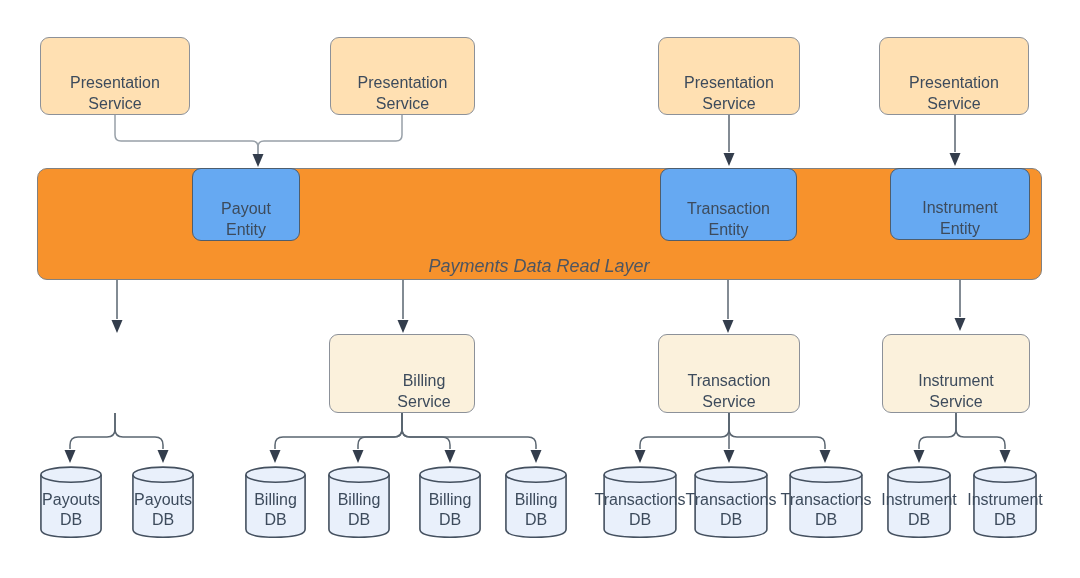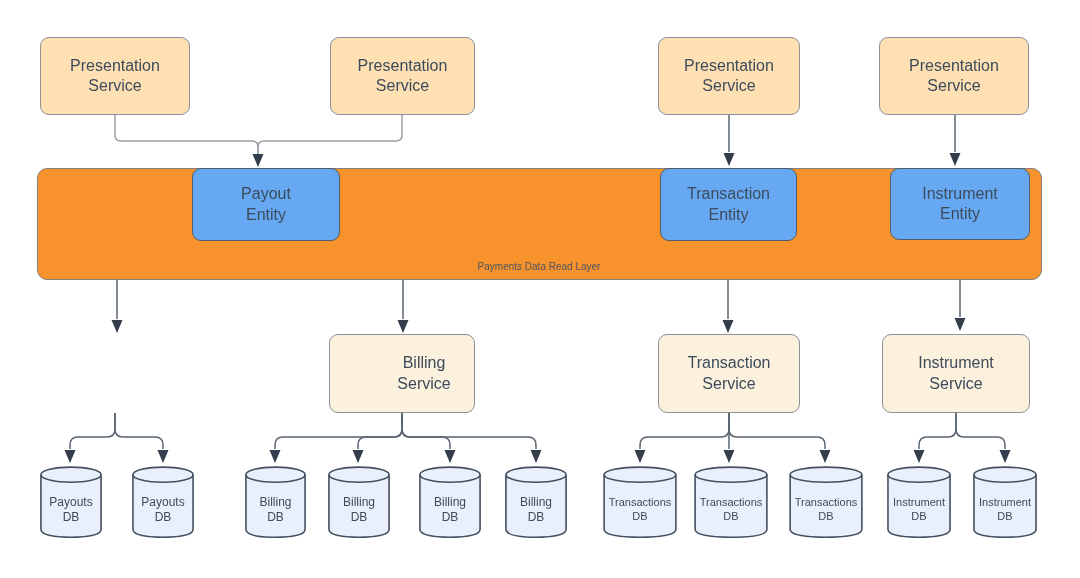--- a/index.html
+++ b/index.html
@@ -17,46 +17,46 @@
     --text:#3D4B5C;
   }
   html,body{margin:0;padding:0;background:#ffffff;}
   .canvas{
     position:relative;width:1080px;height:578px;overflow:hidden;
     font-family:"Liberation Sans", sans-serif;color:var(--text);
     background:#ffffff;
   }
   .connectors{position:absolute;left:0;top:0;width:1080px;height:578px;}
   .box{
-    position:absolute;display:flex;align-items:center;justify-content:center;
+    position:absolute;display:flex;align-items:flex-end;justify-content:center;
     text-align:center;border-radius:9px;border:1.6px solid var(--box-border);
     font-size:16px;line-height:1.28;white-space:pre-line;box-sizing:border-box;
     color:var(--text);
   }
   .pres{background:var(--presentation-peach);}
   .entity{background:var(--entity-blue);border-color:var(--entity-border);}
   .service{background:var(--service-cream);}
   .band{
     position:absolute;left:37px;top:168px;width:1005px;height:112px;
     background:var(--band-orange);border:1.6px solid #818181;border-radius:10px;
     box-sizing:border-box;
   }
   .band-label{
     position:absolute;left:389px;top:256px;width:300px;height:20px;
     display:flex;align-items:center;justify-content:center;
-    font-size:10px;color:#4E5560;
+    font-size:18px;color:#4E5560;font-style:italic;
   }
   .db{position:absolute;}
   .db svg{position:absolute;left:0;top:0;width:100%;height:100%;}
   .db-label{
     position:absolute;left:0;right:0;top:16px;bottom:0;
     display:flex;align-items:center;justify-content:center;text-align:center;
-    font-size:12px;line-height:1.25;white-space:pre-line;color:var(--text);
-  }
-  .db-label.small{font-size:11px;}
+    font-size:16px;line-height:1.25;white-space:pre-line;color:var(--text);
+  }
+  .db-label.small{font-size:16px;}
 </style>
 </head>
 <body>
 
 <div class="canvas">
 
   <svg class="connectors" viewBox="0 0 1080 578">
 
     <g fill="none" stroke="#98A0A8" stroke-width="1.5" stroke-linejoin="round">
       <path d="M115 115 V135 Q115 141 121 141 H252 Q258 141 258 147 V154"></path>
@@ -115,21 +115,21 @@
 
   <div class="box pres" style="left:40px;top:37px;width:150px;height:78px;"><span>Presentation
 Service</span></div>
   <div class="box pres" style="left:330px;top:37px;width:145px;height:78px;"><span>Presentation
 Service</span></div>
   <div class="box pres" style="left:658px;top:37px;width:142px;height:78px;"><span>Presentation
 Service</span></div>
   <div class="box pres" style="left:879px;top:37px;width:150px;height:78px;"><span>Presentation
 Service</span></div>
 
-  <div class="box entity" style="left:192px;top:168px;width:148px;height:73px;"><span>Payout
+  <div class="box entity" style="left:192px;top:168px;width:108px;height:73px;"><span>Payout
 Entity</span></div>
   <div class="box entity" style="left:660px;top:168px;width:137px;height:73px;"><span>Transaction
 Entity</span></div>
   <div class="box entity" style="left:890px;top:168px;width:140px;height:72px;"><span>Instrument
 Entity</span></div>
 
   <div class="box service" style="left:329px;top:334px;width:146px;height:79px;padding-left:44px;"><span>Billing Service</span></div>
   <div class="box service" style="left:658px;top:334px;width:142px;height:79px;"><span>Transaction
 Service</span></div>
   <div class="box service" style="left:882px;top:334px;width:148px;height:79px;"><span>Instrument

